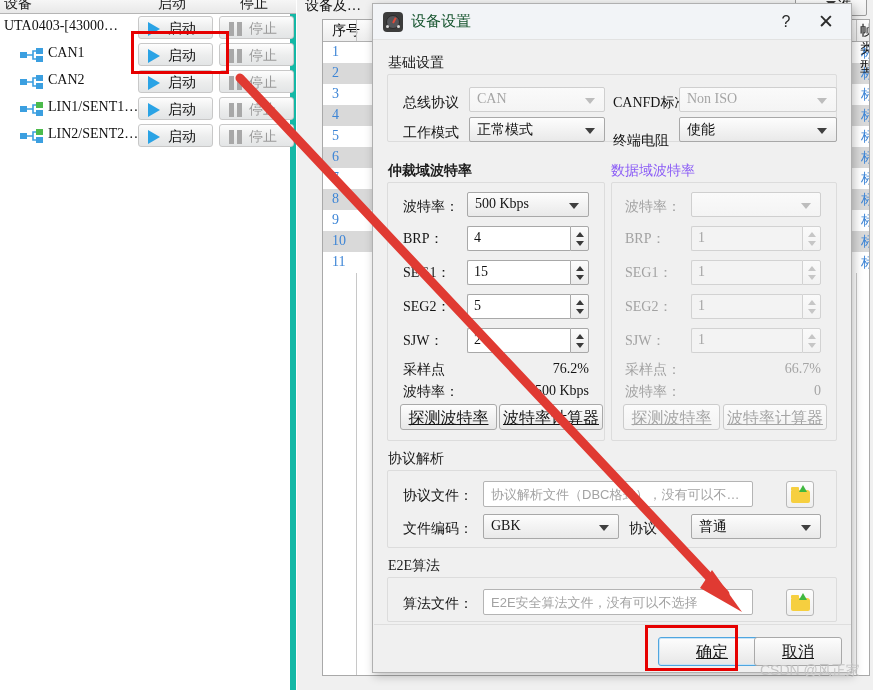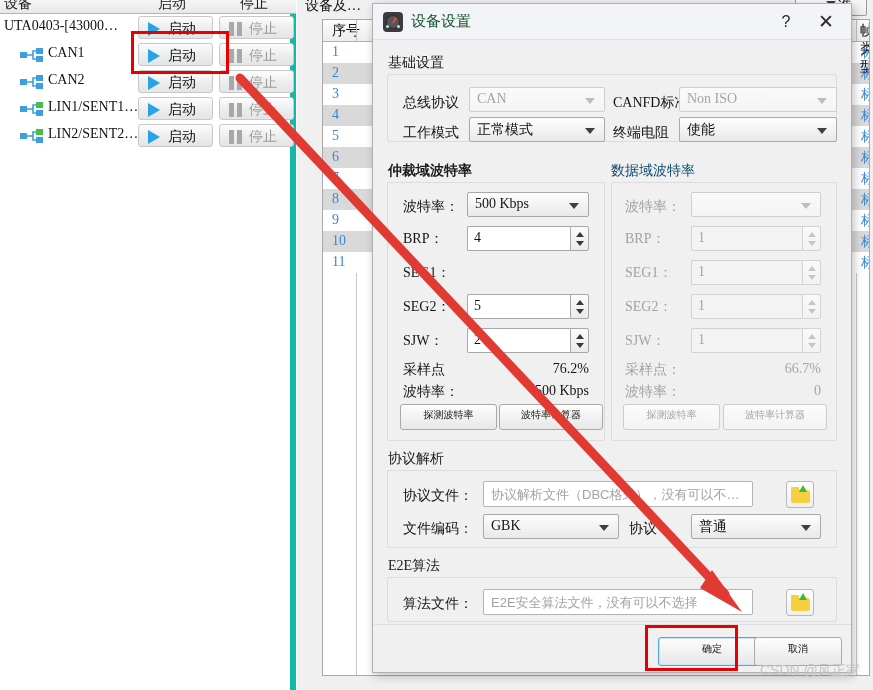--- a/index.html
+++ b/index.html
@@ -134,21 +134,21 @@
      background:linear-gradient(#fdfdfd,#efefef);box-sizing:border-box;}
   .folderbtn .fo{position:absolute;left:4px;top:8px;width:19px;height:13px;background:#f6cf3f;
      border-radius:1px 3px 2px 2px;}
   .folderbtn .fo:before{content:"";position:absolute;left:0;top:-3px;width:8px;height:3px;
      background:#f6cf3f;border-radius:1px 1px 0 0;}
   .folderbtn .ga{position:absolute;left:12px;top:3px;width:0;height:0;
      border-left:4px solid transparent;border-right:4px solid transparent;border-bottom:7px solid #3fb83f;}
 
   .pushbtn{position:absolute;height:26px;border:1px solid #a9a9a9;border-radius:3px;
      background:linear-gradient(#fdfdfd,#f1f1f1 55%,#e7e7e7);box-sizing:border-box;text-align:center;}
-  .pushbtn span{display:block;margin-top:3px;font-size:10px;color:#141414;}
+  .pushbtn span{display:block;margin-top:3px;font-size:16px;color:#141414;text-decoration:underline;}
   .pushbtn.dis{border-color:#cccccc;background:linear-gradient(#fbfbfb,#f3f3f3);}
   .pushbtn.dis span{color:#a5a5a5;}
   .pushbtn.primary{border:1px solid #4fa6e0;box-shadow:0 0 0 1px #c9e4f7 inset;}
 
   .ro-val{position:absolute;font-size:14px;color:#141414;
      font-family:"Liberation Serif","DejaVu Serif",serif;text-align:right;}
   .ro-val.dis{color:#a5a5a5;}
 
   #dlg-sep{position:absolute;left:1px;top:620px;width:477px;height:1px;background:#dedede;}
 
@@ -364,21 +364,21 @@
     <span class="cval">Non ISO</span>
     <i class="arw" style="right:9px;"></i>
   </div>
 
   <span class="lbl cn" style="left:30px;top:120px;">工作模式</span>
   <div class="combo" style="left:96px;top:113px;width:136px;">
     <span class="cval cn">正常模式</span>
     <i class="arw" style="right:9px;"></i>
   </div>
 
-  <span class="lbl cn" style="left:240px;top:120px;">终端电阻</span>
+  <span class="lbl cn" style="left:240px;top:128px;">终端电阻</span>
   <div class="combo" style="left:306px;top:113px;width:158px;">
     <span class="cval cn">使能</span>
     <i class="arw" style="right:9px;"></i>
   </div>
 
   <span class="sec-title" style="left:15px;top:158px;font-weight:bold;">仲裁域波特率</span>
   <div class="group" style="left:14px;top:178px;width:218px;height:259px;"></div>
 
   <span class="lbl cn" style="left:30px;top:194px;">波特率：</span>
   <div class="combo" style="left:94px;top:188px;width:122px;">
@@ -391,20 +391,29 @@
     <div class="fld">
         <span class="fv">4</span>
       </div>
     <div class="btns">
         <i class="up"></i>
         <i class="dn"></i>
       </div>
   </div>
 
   <span class="lbl" style="left:30px;top:260px;">SEG1：</span>
+  <div class="spin" style="left:94px;top:256px;width:122px;">
+    <div class="fld">
+        <span class="fv">15</span>
+      </div>
+    <div class="btns">
+        <i class="up"></i>
+        <i class="dn"></i>
+      </div>
+  </div>
 
   <span class="lbl" style="left:30px;top:294px;">SEG2：</span>
   <div class="spin" style="left:94px;top:290px;width:122px;">
     <div class="fld">
         <span class="fv">5</span>
       </div>
     <div class="btns">
         <i class="up"></i>
         <i class="dn"></i>
       </div>
@@ -426,21 +435,21 @@
   <span class="lbl cn" style="left:30px;top:379px;">波特率：</span>
   <span class="ro-val" style="left:110px;top:379px;width:106px;">500 Kbps</span>
 
   <div class="pushbtn" style="left:27px;top:400px;width:97px;">
     <span>探测波特率</span>
   </div>
   <div class="pushbtn" style="left:126px;top:400px;width:104px;">
     <span>波特率计算器</span>
   </div>
 
-  <span class="sec-title" style="left:238px;top:158px;color:#0c4a6e;">数据域波特率</span>
+  <span class="sec-title" style="left:238px;top:158px;color:#8b5cf6;">数据域波特率</span>
   <div class="group" style="left:238px;top:178px;width:226px;height:259px;"></div>
 
   <span class="lbl cn dis" style="left:252px;top:194px;">波特率：</span>
   <div class="combo dis" style="left:318px;top:188px;width:130px;">
     <span class="cval"></span>
     <i class="arw" style="right:9px;"></i>
   </div>
 
   <span class="lbl dis" style="left:252px;top:226px;">BRP：</span>
   <div class="spin dis" style="left:318px;top:222px;width:130px;">

